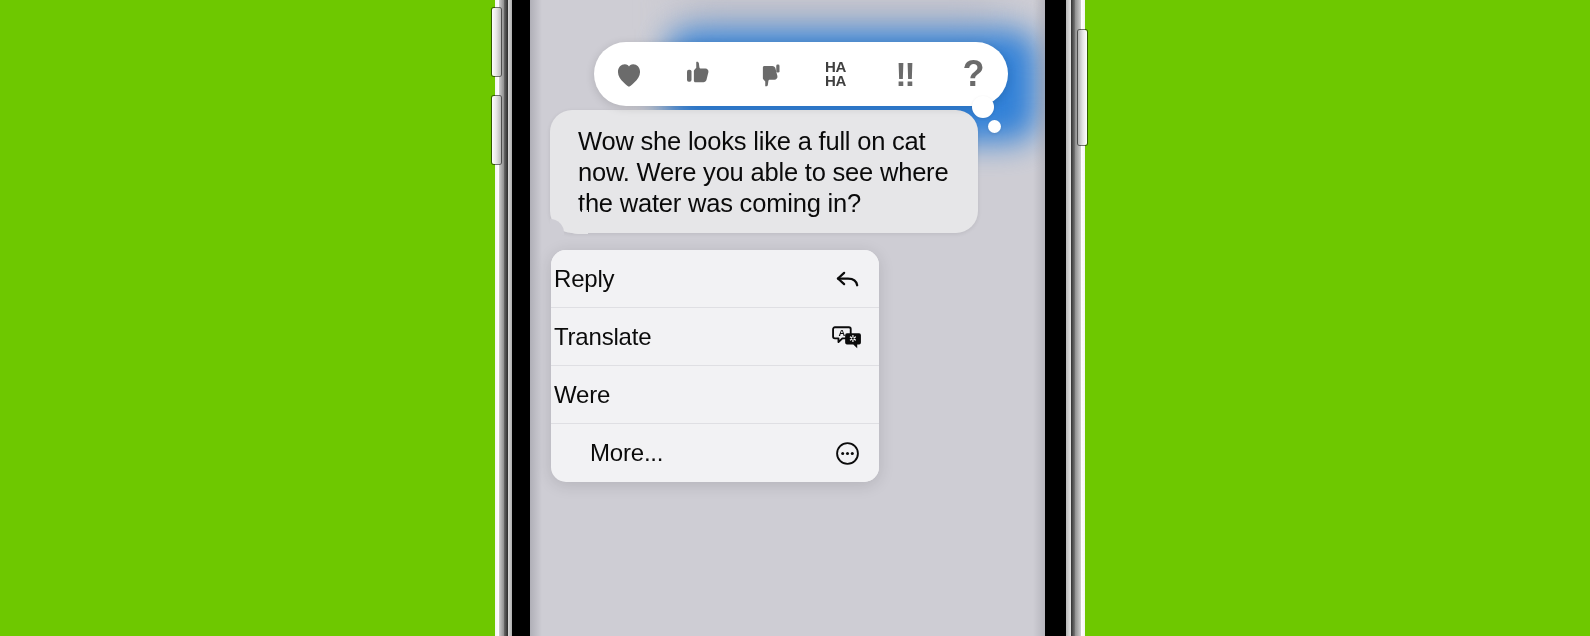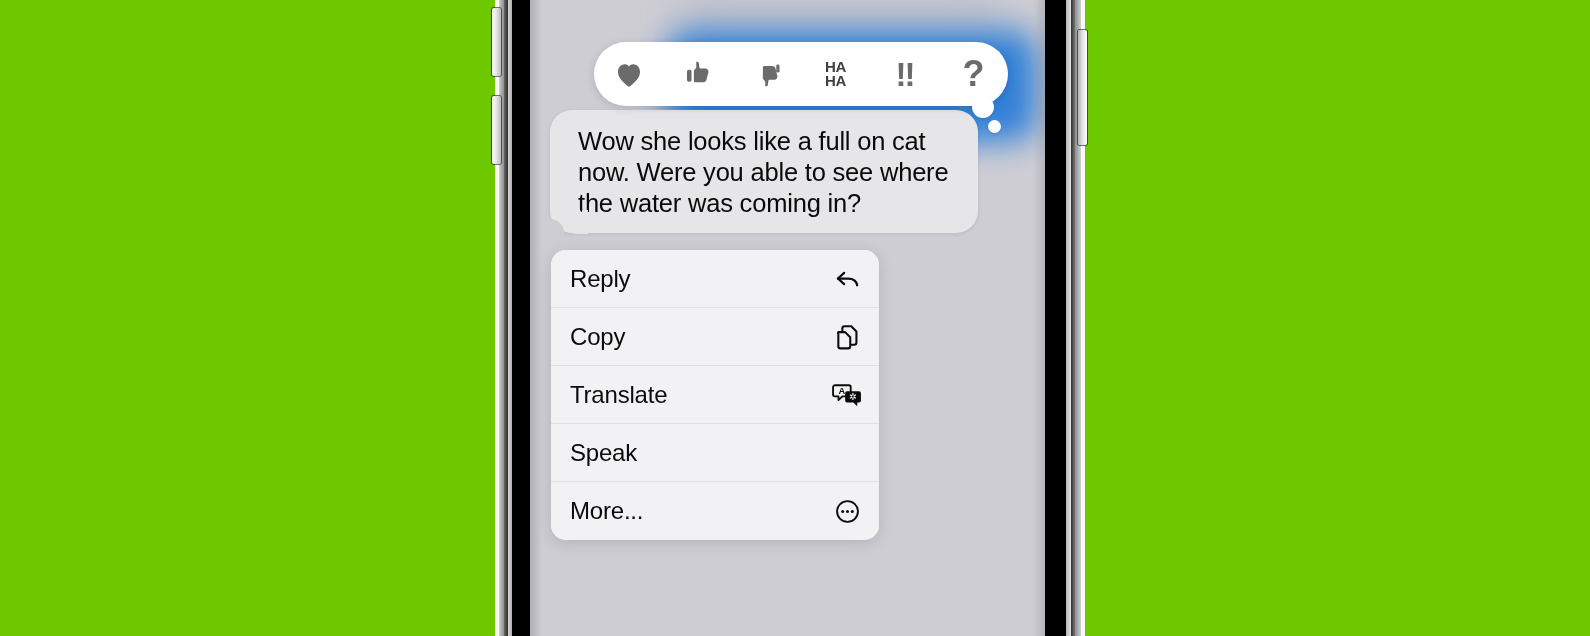--- a/index.html
+++ b/index.html
@@ -146,25 +146,25 @@
     width:328px;
     background:#f2f2f4;
     border-radius:15px;
     overflow:hidden;
     z-index:8;
     box-shadow:0 3px 16px rgba(0,0,0,.13);
   }
   .ctx-row{
     height:58px;
     display:flex; align-items:center; justify-content:space-between;
-    padding:0 17px 0 19px;
+    padding:0 17px 0 3px;
     border-bottom:1px solid #dfdfe3;
     background:#f2f2f4;
   }
-  .ctx-row:last-child{ border-bottom:none; }
+  .ctx-row:last-child{ border-bottom:none;margin-left:36px; }
   .ctx-label{ font-size:24px; color:#0b0b0b; letter-spacing:-.2px; }
   .ctx-icon{ width:30px; height:30px; display:flex; align-items:center; justify-content:center; color:#0b0b0b; }
   .ctx-icon.empty{ width:30px; }
 
   
   .screen-shade-l{
     position:absolute; left:0; top:0; width:12px; height:100%;
     background:linear-gradient(90deg,rgba(120,120,130,.35),rgba(120,120,130,0));
     z-index:10; pointer-events:none;
   }
@@ -252,44 +252,35 @@
       <div class="ctx-row">
         <span class="ctx-label">Reply</span>
         <span class="ctx-icon">
           <svg width="27" height="27" viewBox="0 0 24 24" fill="none" stroke="currentColor" stroke-width="2" stroke-linecap="round" stroke-linejoin="round">
             <path d="M9 7L3.5 12L9 17"></path>
             <path d="M3.5 12 H12.5 C17 12 20 14.2 20.6 18"></path>
           </svg>
         </span>
       </div>
 
-      <div class="ctx-row">
-        <span class="ctx-label">Copy</span>
-        <span class="ctx-icon">
-          <svg width="26" height="26" viewBox="0 0 24 24" fill="none" stroke="currentColor" stroke-width="1.9" stroke-linejoin="round">
-            <path d="M8.5 2.5h6.2L19.5 7.3v10.2a2 2 0 0 1-2 2h-9a2 2 0 0 1-2-2V4.5a2 2 0 0 1 2-2z" transform="translate(1.2,-0.4)"></path>
-            <path d="M4 7.5h6.2L15 12.3v8.2a2 2 0 0 1-2 2H6a2 2 0 0 1-2-2V9.5a2 2 0 0 1 0-2z" fill="#f2f2f4"></path>
-          </svg>
-        </span>
-      </div>
 
       <div class="ctx-row">
         <span class="ctx-label">Translate</span>
         <span class="ctx-icon">
           <svg width="30" height="26" viewBox="0 0 32 28" fill="none">
             <path d="M3 3.5h15a2 2 0 0 1 2 2v8a2 2 0 0 1-2 2h-7l-4.2 4v-4H3a2 2 0 0 1-2-2v-8a2 2 0 0 1 2-2z" fill="#f2f2f4" stroke="#0b0b0b" stroke-width="2" stroke-linejoin="round"></path>
             <text x="10.5" y="12.6" font-size="10" font-weight="bold" text-anchor="middle" fill="#0b0b0b" font-family="Liberation Sans, sans-serif">A</text>
             <path d="M16 10h13a2 2 0 0 1 2 2v8a2 2 0 0 1-2 2h-2v4l-4.2-4H16a2 2 0 0 1-2-2v-8a2 2 0 0 1 2-2z" fill="#0b0b0b"></path>
             <text x="22.5" y="19.5" font-size="10" font-weight="bold" text-anchor="middle" fill="#ffffff" font-family="DejaVu Sans, sans-serif">✲</text>
           </svg>
         </span>
       </div>
 
       <div class="ctx-row">
-        <span class="ctx-label">Speak</span>
+        <span class="ctx-label">Were</span>
         <span class="ctx-icon empty"></span>
       </div>
 
       <div class="ctx-row">
         <span class="ctx-label">More...</span>
         <span class="ctx-icon">
           <svg width="25" height="25" viewBox="0 0 24 24" fill="none" stroke="currentColor" stroke-width="1.8">
             <circle cx="12" cy="12" r="10"></circle>
             <circle cx="7.4" cy="12" r="1.45" fill="currentColor" stroke="none"></circle>
             <circle cx="12" cy="12" r="1.45" fill="currentColor" stroke="none"></circle>

